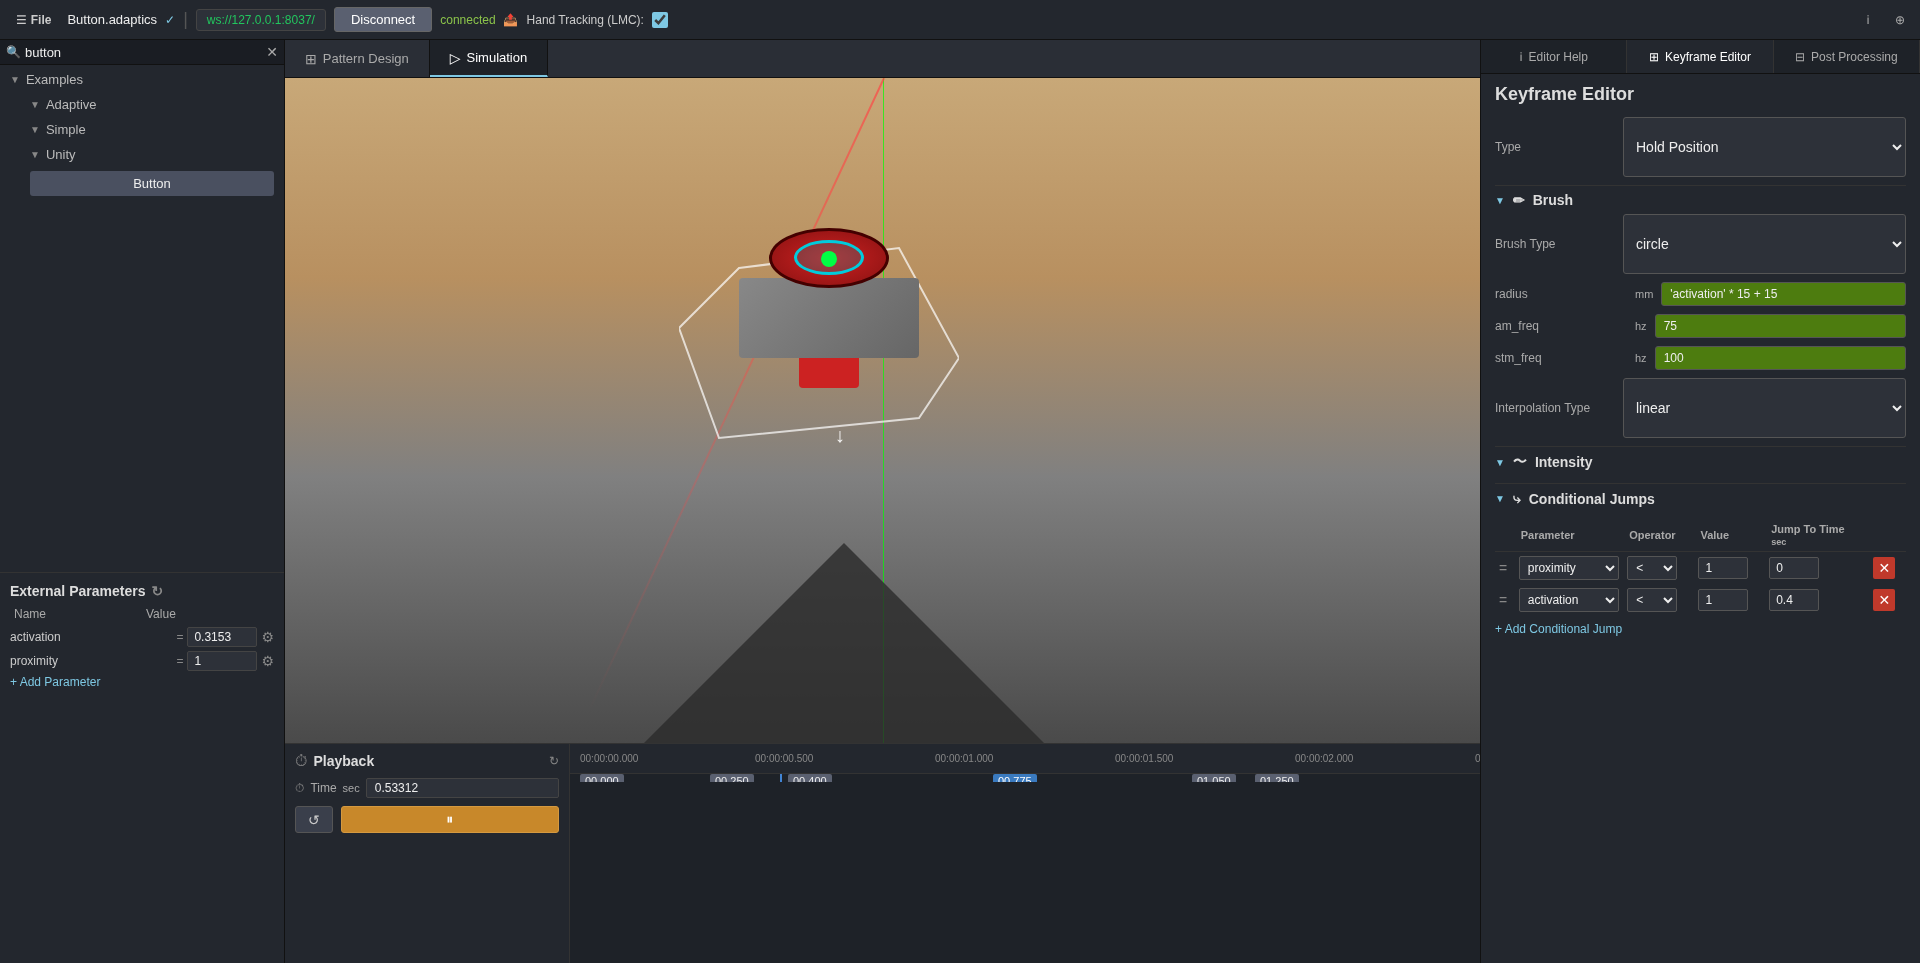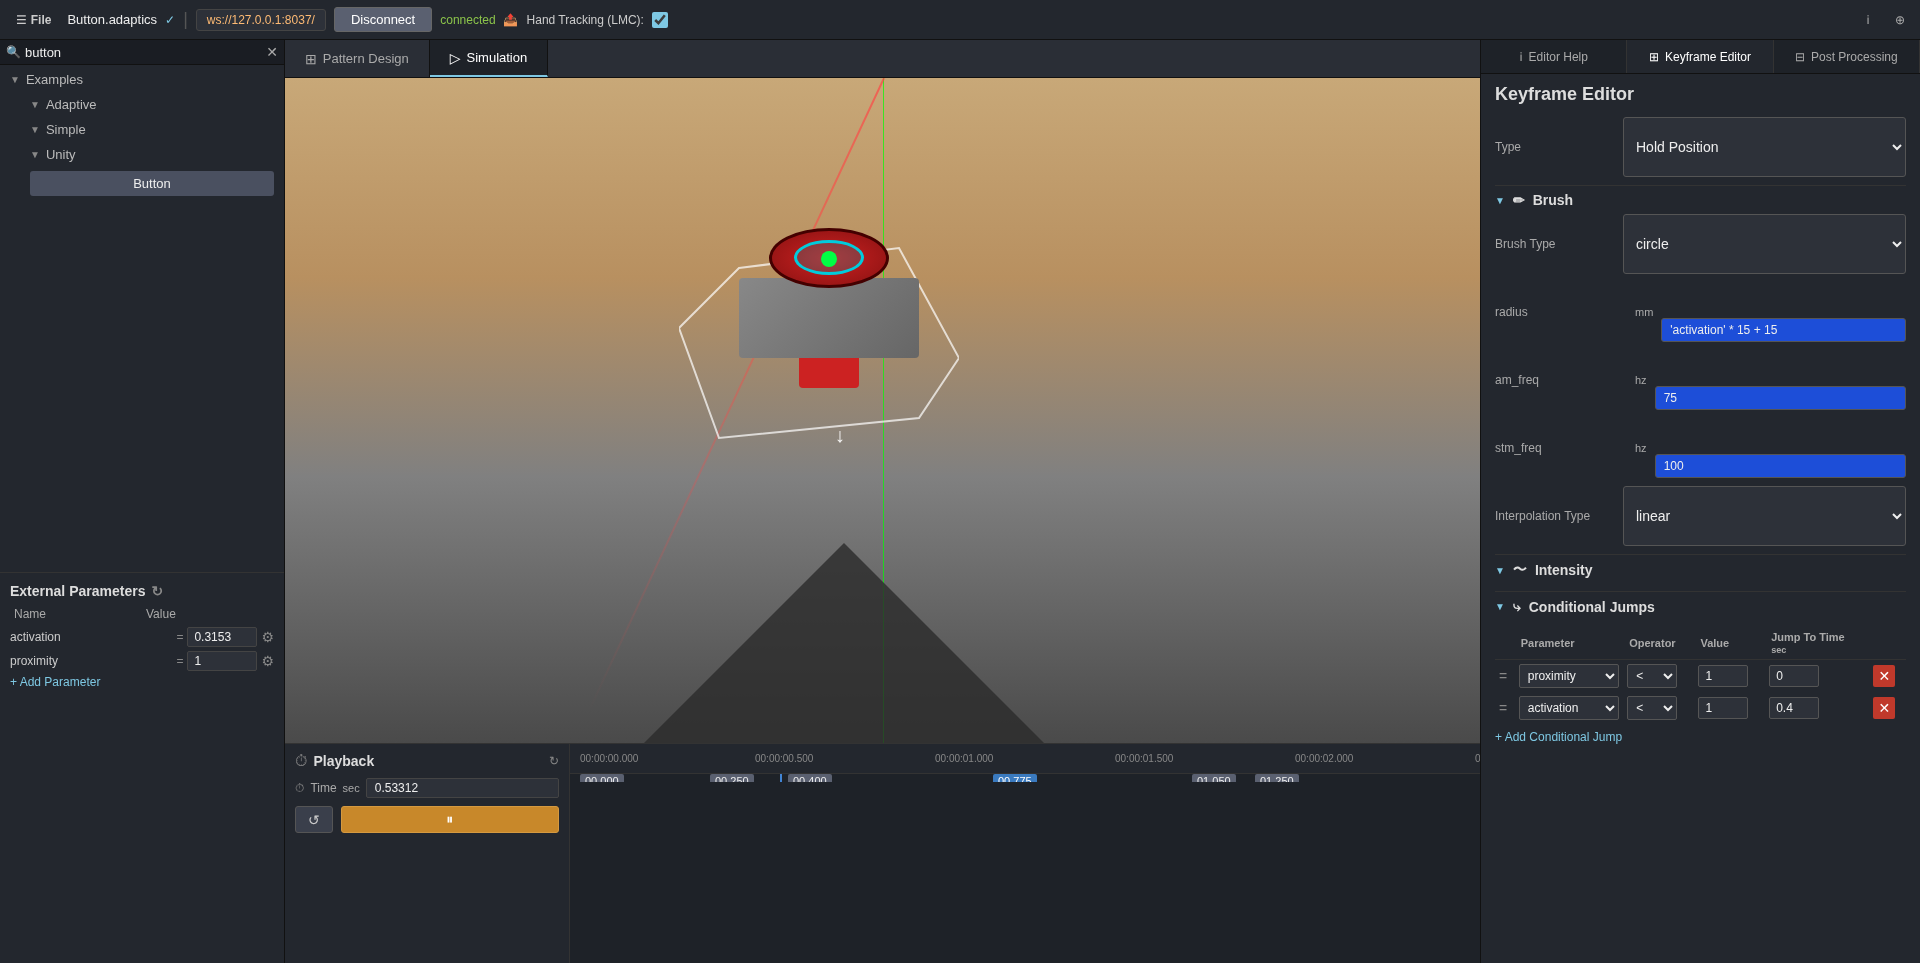--- a/index.html
+++ b/index.html
@@ -4,21 +4,21 @@
   <style>
     * { box-sizing: border-box; margin: 0; padding: 0; }
     body { background: #1e2228; color: #ccc; font-family: 'Segoe UI', Arial, sans-serif; font-size: 12px; width: 1920px; height: 963px; overflow: hidden; }
 
     
     #topbar { display: flex; align-items: center; background: #23272e; height: 40px; padding: 0 8px; gap: 8px; border-bottom: 1px solid #111; }
     .topbar-menu { display: flex; align-items: center; gap: 4px; padding: 4px 8px; cursor: pointer; color: #ccc; }
     .topbar-file { font-weight: bold; }
     .topbar-filename { color: #eee; font-size: 13px; }
     .topbar-check { color: #7ec8e3; }
-    .topbar-ws { background: #2d3139; border: 1px solid #444; padding: 3px 10px; border-radius: 3px; color: #fdba74; font-size: 12px; }
+    .topbar-ws { background: #2d3139; border: 1px solid #444; padding: 3px 10px; border-radius: 3px; color: #22c55e; font-size: 12px; }
     .topbar-disconnect { background: #5a6070; border: 1px solid #666; padding: 4px 16px; border-radius: 3px; color: #fff; cursor: pointer; font-size: 13px; }
     .topbar-connected { color: #8bc34a; font-size: 12px; }
     .topbar-hand { display: flex; align-items: center; gap: 6px; color: #ccc; font-size: 12px; }
     .topbar-checkbox { width: 16px; height: 16px; accent-color: #7ec8e3; }
     .topbar-right { margin-left: auto; display: flex; gap: 8px; }
     .topbar-icon { width: 24px; height: 24px; display: flex; align-items: center; justify-content: center; color: #aaa; cursor: pointer; }
 
     
     #main { display: flex; height: calc(963px - 40px); }
 
@@ -76,21 +76,21 @@
     .right-tab { flex: 1; display: flex; align-items: center; justify-content: center; gap: 6px; padding: 8px 10px; cursor: pointer; color: #aaa; font-size: 12px; border-right: 1px solid #333; }
     .right-tab.active { background: #23272e; color: #fff; }
 
     #kf-editor { padding: 10px 14px; }
     #kf-title { font-size: 18px; font-weight: bold; color: #ddd; margin-bottom: 12px; }
 
     .field-row { display: flex; align-items: center; gap: 8px; margin-bottom: 8px; }
     .field-label { color: #aaa; font-size: 12px; width: 120px; flex-shrink: 0; }
     .field-label-sm { color: #aaa; font-size: 11px; margin-left: 12px; }
     .field-select { background: #2d3139; border: 1px solid #555; color: #eee; padding: 20px 8px; border-radius: 3px; font-size: 14px; flex: 1; }
-    .field-input { background: #1d4ed8; border: 1px solid #555; color: #eee; padding: 4px 8px; border-radius: 3px; font-size: 12px; flex: 1; margin-top: 36px; }
+    .field-input { background: #4d7c0f; border: 1px solid #555; color: #eee; padding: 4px 8px; border-radius: 3px; font-size: 12px; flex: 1; }
 
     .section-header { display: flex; align-items: center; gap: 8px; padding: 6px 0; cursor: pointer; color: #ddd; font-size: 14px; font-weight: bold; border-top: 1px solid #333; margin-top: 6px; }
     .section-header .chevron { color: #7ec8e3; }
 
     
     #cj-table { width: 100%; border-collapse: collapse; margin-top: 6px; }
     #cj-table th { color: #aaa; font-size: 11px; padding: 4px 6px; text-align: left; border-bottom: 1px solid #333; }
     #cj-table td { padding: 4px 4px; vertical-align: middle; }
     .cj-row { }
     .cj-equals { color: #888; font-size: 14px; }

